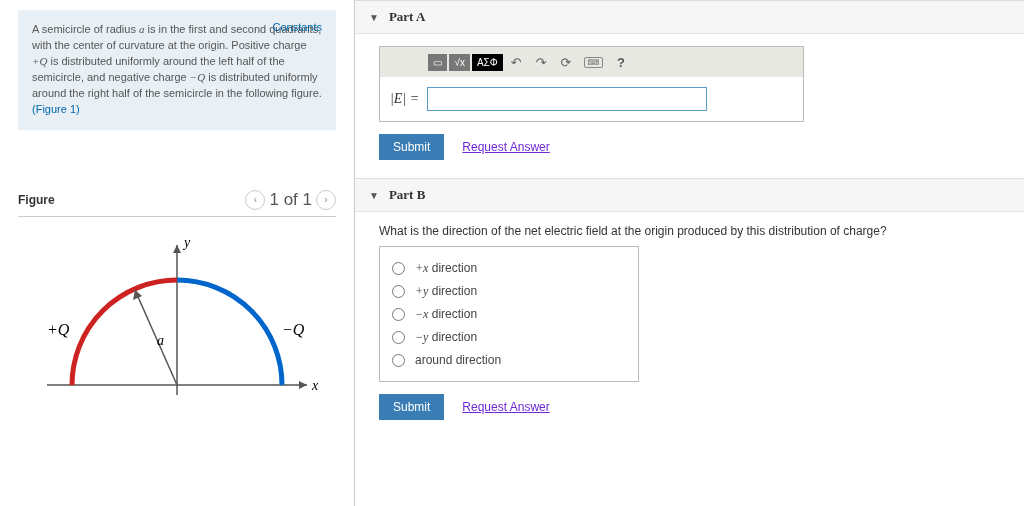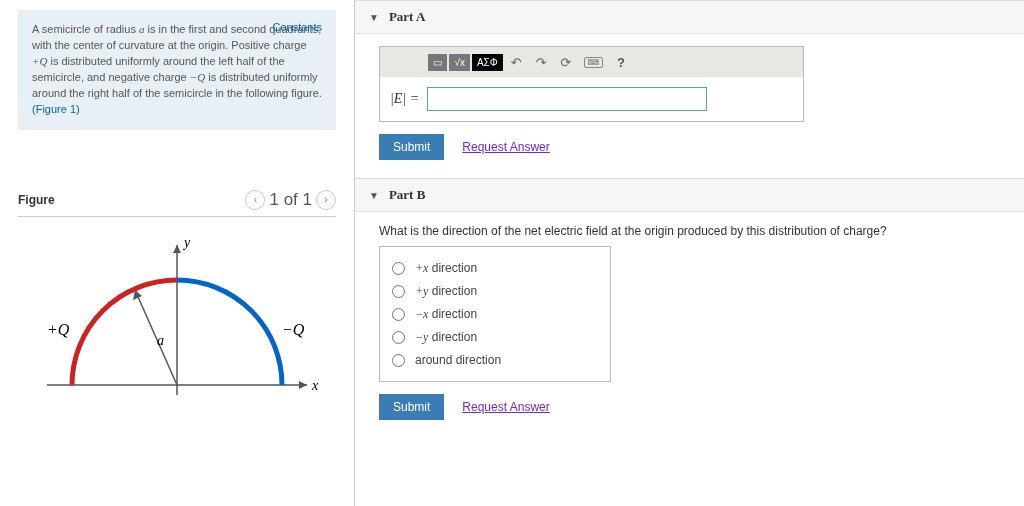--- a/index.html
+++ b/index.html
@@ -30,21 +30,21 @@
 .tool-btn { background: #777; color: #fff; font-size: 10px; padding: 3px 5px; display: inline-flex; align-items: center; }
 .tool-btn.light { background: #000000; }
 .tool-arrow { color: #666; font-size: 13px; padding: 0 6px; }
 .tool-help { color: #555; font-size: 13px; padding: 0 8px; font-weight: bold; }
 .answer-row { display: flex; align-items: center; padding: 10px; gap: 8px; }
 .answer-label { font-family: 'Times New Roman', serif; font-style: italic; font-size: 14px; }
 .answer-input { border: 1px solid #5a9cc9; height: 24px; width: 280px; padding: 0 4px; font-size: 12px; }
 .btn-row { margin-top: 12px; display: flex; align-items: center; gap: 18px; }
 .submit-btn { background: #3a7db4; color: #fff; border: none; padding: 6px 14px; font-size: 12px; cursor: pointer; }
 .request-link { color: #6d28d9; font-size: 12px; text-decoration: underline; }
-.options-box { border: 1px solid #bbb; width: 232px; padding: 10px 12px; }
+.options-box { border: 1px solid #bbb; width: 260px; padding: 10px 12px; }
 .option-row { display: flex; align-items: center; gap: 10px; padding: 4px 0; font-size: 12px; color: #444; }
 .option-row input { margin: 0; }
 .math-var { font-style: italic; font-family: 'Times New Roman', serif; }
 .keyboard-icon { border: 1px solid #888; padding: 0 3px; font-size: 8px; border-radius: 2px; color: #666; margin: 0 4px; }
 </style>
 </head>
 <body>
 
 <div class="container">
   <div class="left-col">

